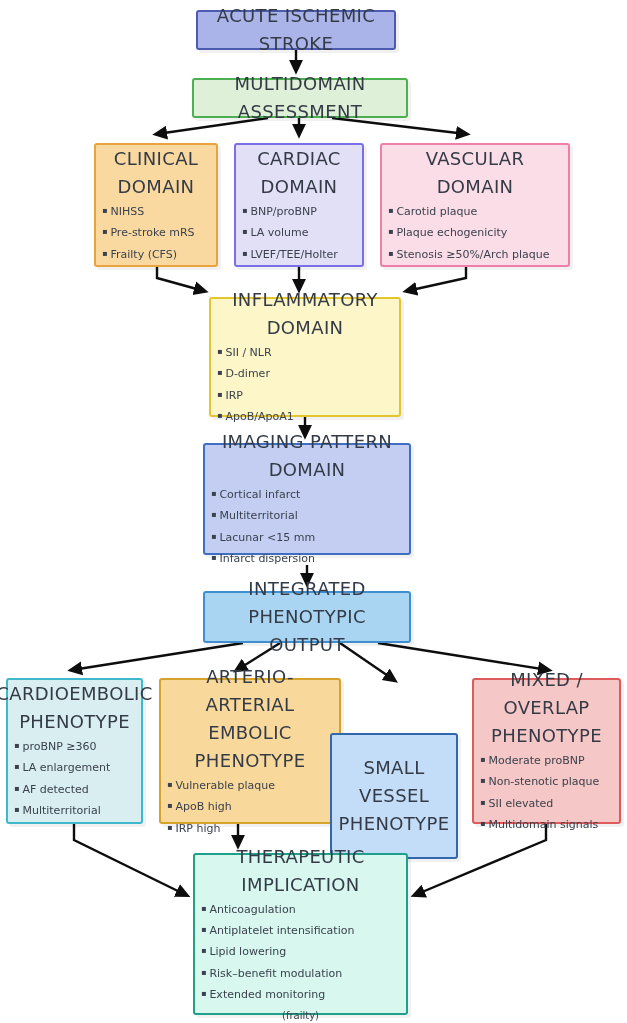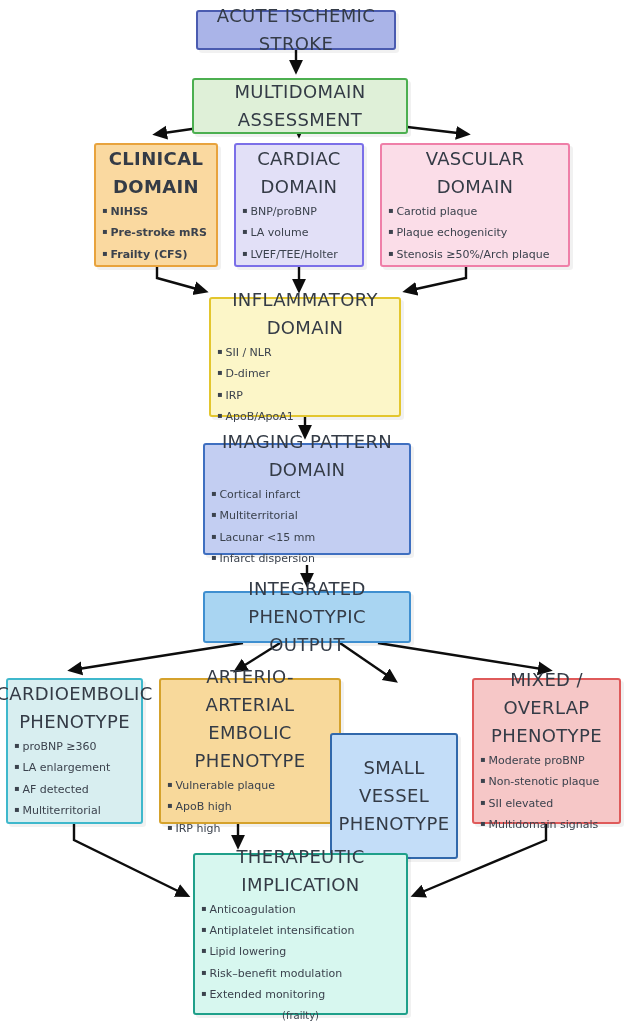--- a/index.html
+++ b/index.html
@@ -73,24 +73,24 @@
         <path d="M74,824 L74,840 L186,895" marker-end="url(#arrowhead)"></path>
         <path d="M238,824 L238,845" marker-end="url(#arrowhead)"></path>
         <path d="M393,814 L393,845" marker-end="url(#arrowhead)"></path>
         <path d="M546,824 L546,840 L415,895" marker-end="url(#arrowhead)"></path>
       </g>
   </svg>
   <div id="node-layer">
       <div class="node" style="left: 196px; top: 10px; width: 200px; height: 40px; background: rgb(170, 180, 232); border-color: rgb(74, 91, 176);">
         <div class="title">ACUTE ISCHEMIC STROKE</div>
       </div>
-      <div class="node" style="left: 192px; top: 78px; width: 216px; height: 56px; background: rgb(223, 240, 216); border-color: rgb(76, 175, 80);">
+      <div class="node" style="left: 192px; top: 78px; width: 216px; height: 40px; background: rgb(223, 240, 216); border-color: rgb(76, 175, 80);">
         <div class="title">MULTIDOMAIN ASSESSMENT</div>
       </div>
-      <div class="node" style="left: 94px; top: 143px; width: 124px; height: 124px; background: rgb(250, 217, 160); border-color: rgb(232, 163, 61); font-weight: bold;">
+      <div class="node" style="left: 94px; top: 143px; width: 124px; height: 124px; background: rgb(250, 217, 160); border-color: rgb(232, 163, 61);">
         <div class="title">CLINICAL
 DOMAIN</div>
         <div class="items">
           <div class="item"><span class="bullet">▪</span><span>NIHSS</span></div>
           <div class="item"><span class="bullet">▪</span><span>Pre-stroke mRS</span></div>
           <div class="item"><span class="bullet">▪</span><span>Frailty (CFS)</span></div>
         </div>
       </div>
       <div class="node" style="left: 234px; top: 143px; width: 130px; height: 124px; background: rgb(226, 224, 247); border-color: rgb(123, 111, 232);">
         <div class="title">CARDIAC

